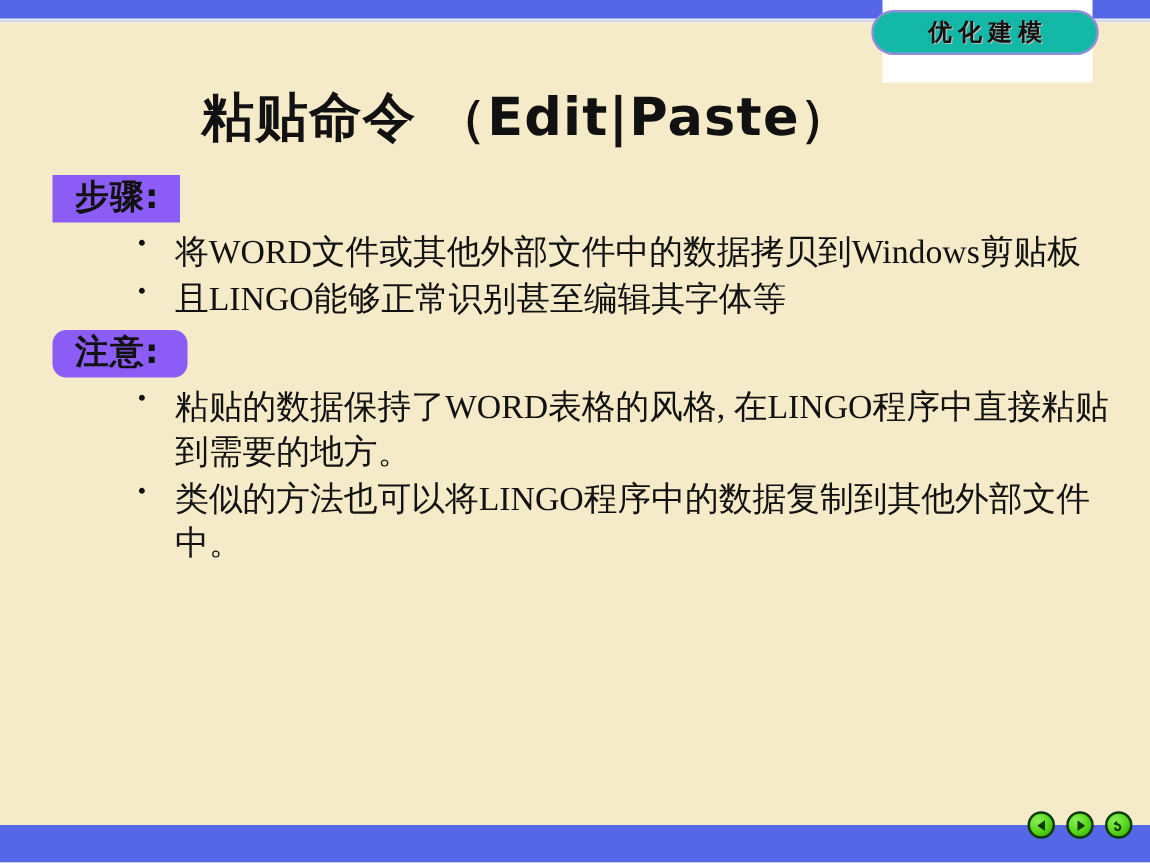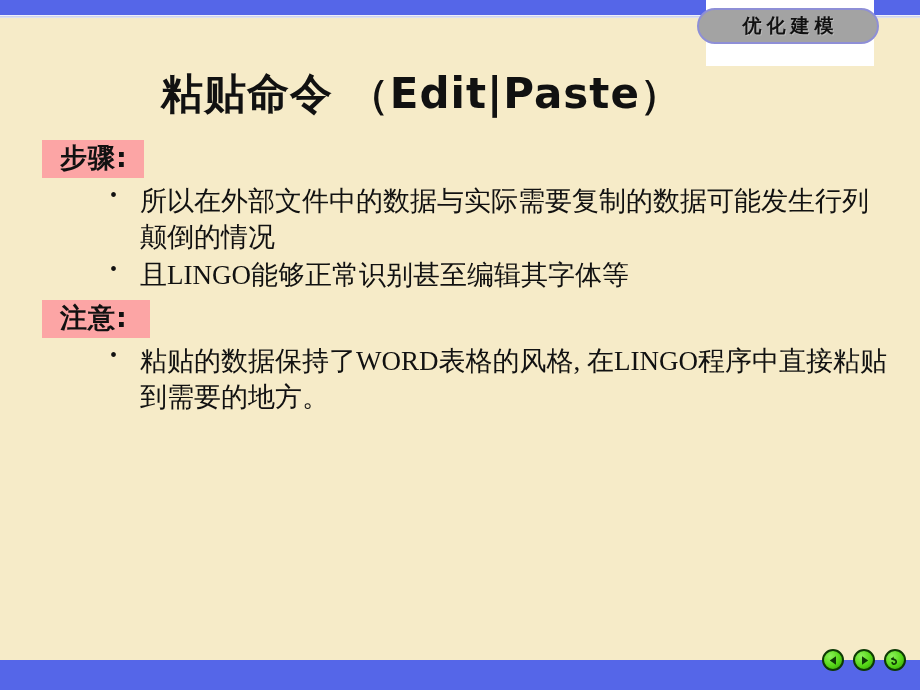--- a/index.html
+++ b/index.html
@@ -60,21 +60,21 @@
     z-index: 5;
   }
   .badge-pill {
     position: absolute;
     left: 697px;
     top: 8px;
     width: 182px;
     height: 36px;
     border: 2px solid #8E8FD6;
     border-radius: 18px;
-    background: #a3a3a3;
+    background: #14b8a6;
     box-sizing: border-box;
     z-index: 6;
     display: flex;
     align-items: center;
     justify-content: center;
   }
   .badge-text {
     font-family: "DejaVu Sans", sans-serif;
     font-weight: bold;
     font-size: 19px;
@@ -107,31 +107,31 @@
   .content {
     position: absolute;
     left: 0;
     top: 140px;
     width: 920px;
     z-index: 3;
   }
 
   .section-label {
     display: inline-block;
-    background: #fca5a5;
+    background: #8b5cf6;
     color: #111111;
     font-family: "DejaVu Sans", sans-serif;
     font-weight: bold;
     font-size: 27px;
     line-height: 1.22;
     padding: 2px 16px 3px 18px;
     margin-left: 42px;
     letter-spacing: 1px;
   }
-  .section-label.notes { padding-right: 22px; }
+  .section-label.notes { padding-right: 22px; border-radius: 11px; }
 
   ul.bullets {
     list-style: none;
     margin: 4px 0 0 0;
     padding: 0;
   }
   ul.bullets li {
     position: relative;
     margin: 0 0 2px 0;
     padding: 0 30px 0 140px;
@@ -194,29 +194,30 @@
   <div class="title">
     <span class="cjk">粘贴命令</span>
     <span class="paren">（</span><span class="en">Edit|Paste</span><span class="paren">）</span>
   </div>
 
   <div class="content">
 
     <div class="steps">
       <div class="section-label">步骤:</div>
       <ul class="bullets">
-        <li>所以在外部文件中的数据与实际需要复制的数据可能发生行列颠倒的情况</li>
+        <li>将WORD文件或其他外部文件中的数据拷贝到Windows剪贴板</li>
         <li>且LINGO能够正常识别甚至编辑其字体等</li>
       </ul>
     </div>
 
     <div class="notes-group">
       <div class="section-label notes">注意:</div>
       <ul class="bullets">
         <li>粘贴的数据保持了WORD表格的风格, 在LINGO程序中直接粘贴到需要的地方。</li>
+        <li>类似的方法也可以将LINGO程序中的数据复制到其他外部文件中。</li>
       </ul>
     </div>
 
   </div>
 
   <div class="bottombar"></div>
 
   <div class="navbtns">
     <div class="navbtn">
       <span>

